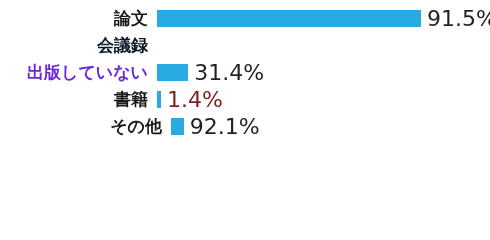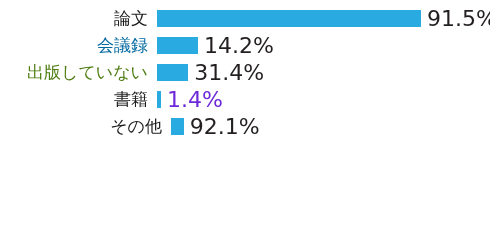--- a/index.html
+++ b/index.html
@@ -24,21 +24,21 @@
   .row {
     display: flex;
     align-items: center;
     height: 27px;
   }
   .cat-label {
     width: 148px;
     flex: 0 0 148px;
     text-align: right;
     font-size: 17px;
-    font-weight: 400;
+    font-weight: 700;
     color: #1a1a1a;
     letter-spacing: 0px;
     line-height: 1;
     white-space: nowrap;
     padding-right: 0px;
     box-sizing: border-box;
   }
   .bar-zone {
     flex: 1 1 auto;
     display: flex;
@@ -69,40 +69,36 @@
 
     <div class="row">
       <div class="cat-label" style="color: rgb(26, 26, 26);">論文</div>
       <div class="bar-zone">
         <div class="bar" style="width: 264.069px; background: rgb(41, 171, 226);"></div>
         <div class="bar-value" style="color: rgb(35, 31, 32);">91.5%</div>
       </div>
     </div>
 
     <div class="row">
-      <div class="cat-label" style="color: #0369a1;">会議録</div>
-      <div class="bar-zone">
-        <div class="bar" style="width: 40.9812px; background: rgb(41, 171, 226);"></div>
-        <div class="bar-value" style="color: rgb(35, 31, 32);">14.2%</div>
-      </div>
+      <div class="cat-label" style="color: #0f172a;">会議録</div>
     </div>
 
     <div class="row">
-      <div class="cat-label" style="color: #4d7c0f;">出版していない</div>
+      <div class="cat-label" style="color: #6d28d9;">出版していない</div>
       <div class="bar-zone">
         <div class="bar" style="width: 31.1688px; background: rgb(41, 171, 226);"></div>
         <div class="bar-value" style="color: rgb(35, 31, 32);">31.4%</div>
       </div>
     </div>
 
     <div class="row">
       <div class="cat-label" style="color: rgb(26, 26, 26);">書籍</div>
       <div class="bar-zone">
         <div class="bar" style="width: 4.0404px; background: rgb(41, 171, 226);"></div>
-        <div class="bar-value" style="color: #6d28d9;">1.4%</div>
+        <div class="bar-value" style="color: #7f1d1d;">1.4%</div>
       </div>
     </div>
 
     <div class="row">
       <div class="cat-label" style="color: rgb(26, 26, 26); margin-left: 14px;">その他</div>
       <div class="bar-zone">
         <div class="bar" style="width: 12.6984px; background: rgb(41, 171, 226);"></div>
         <div class="bar-value" style="color: rgb(35, 31, 32);">92.1%</div>
       </div>
     </div>

